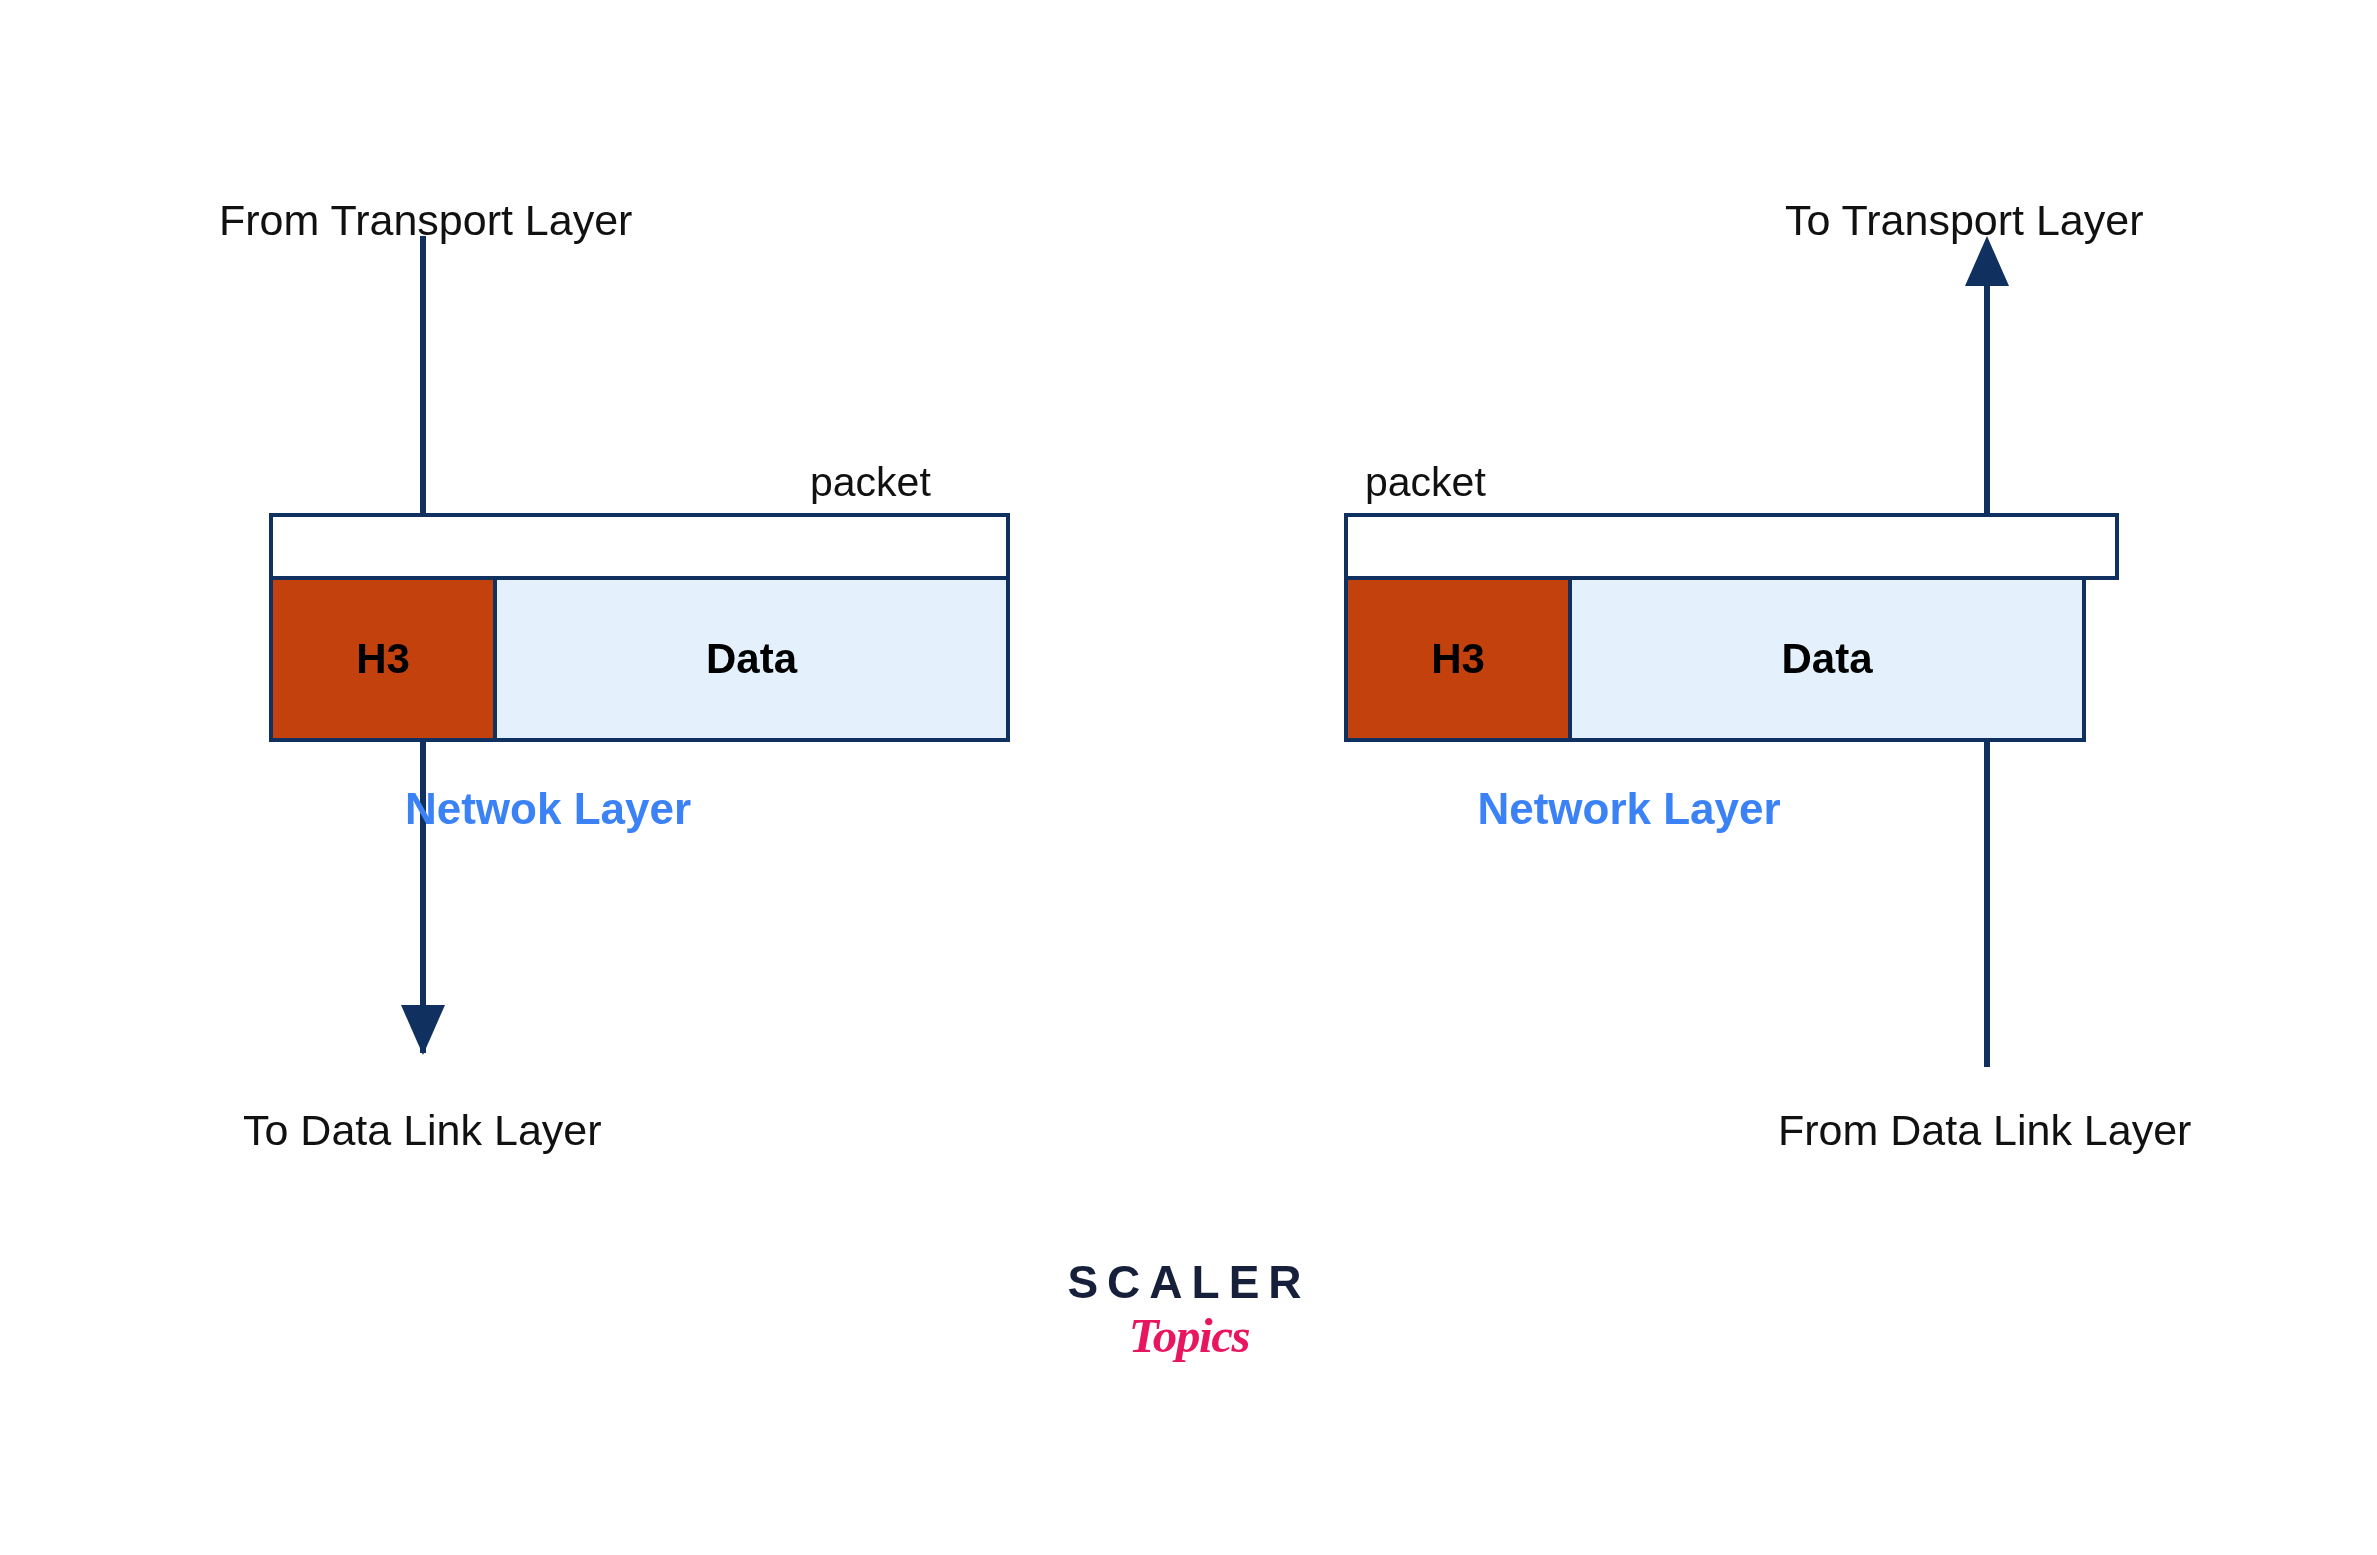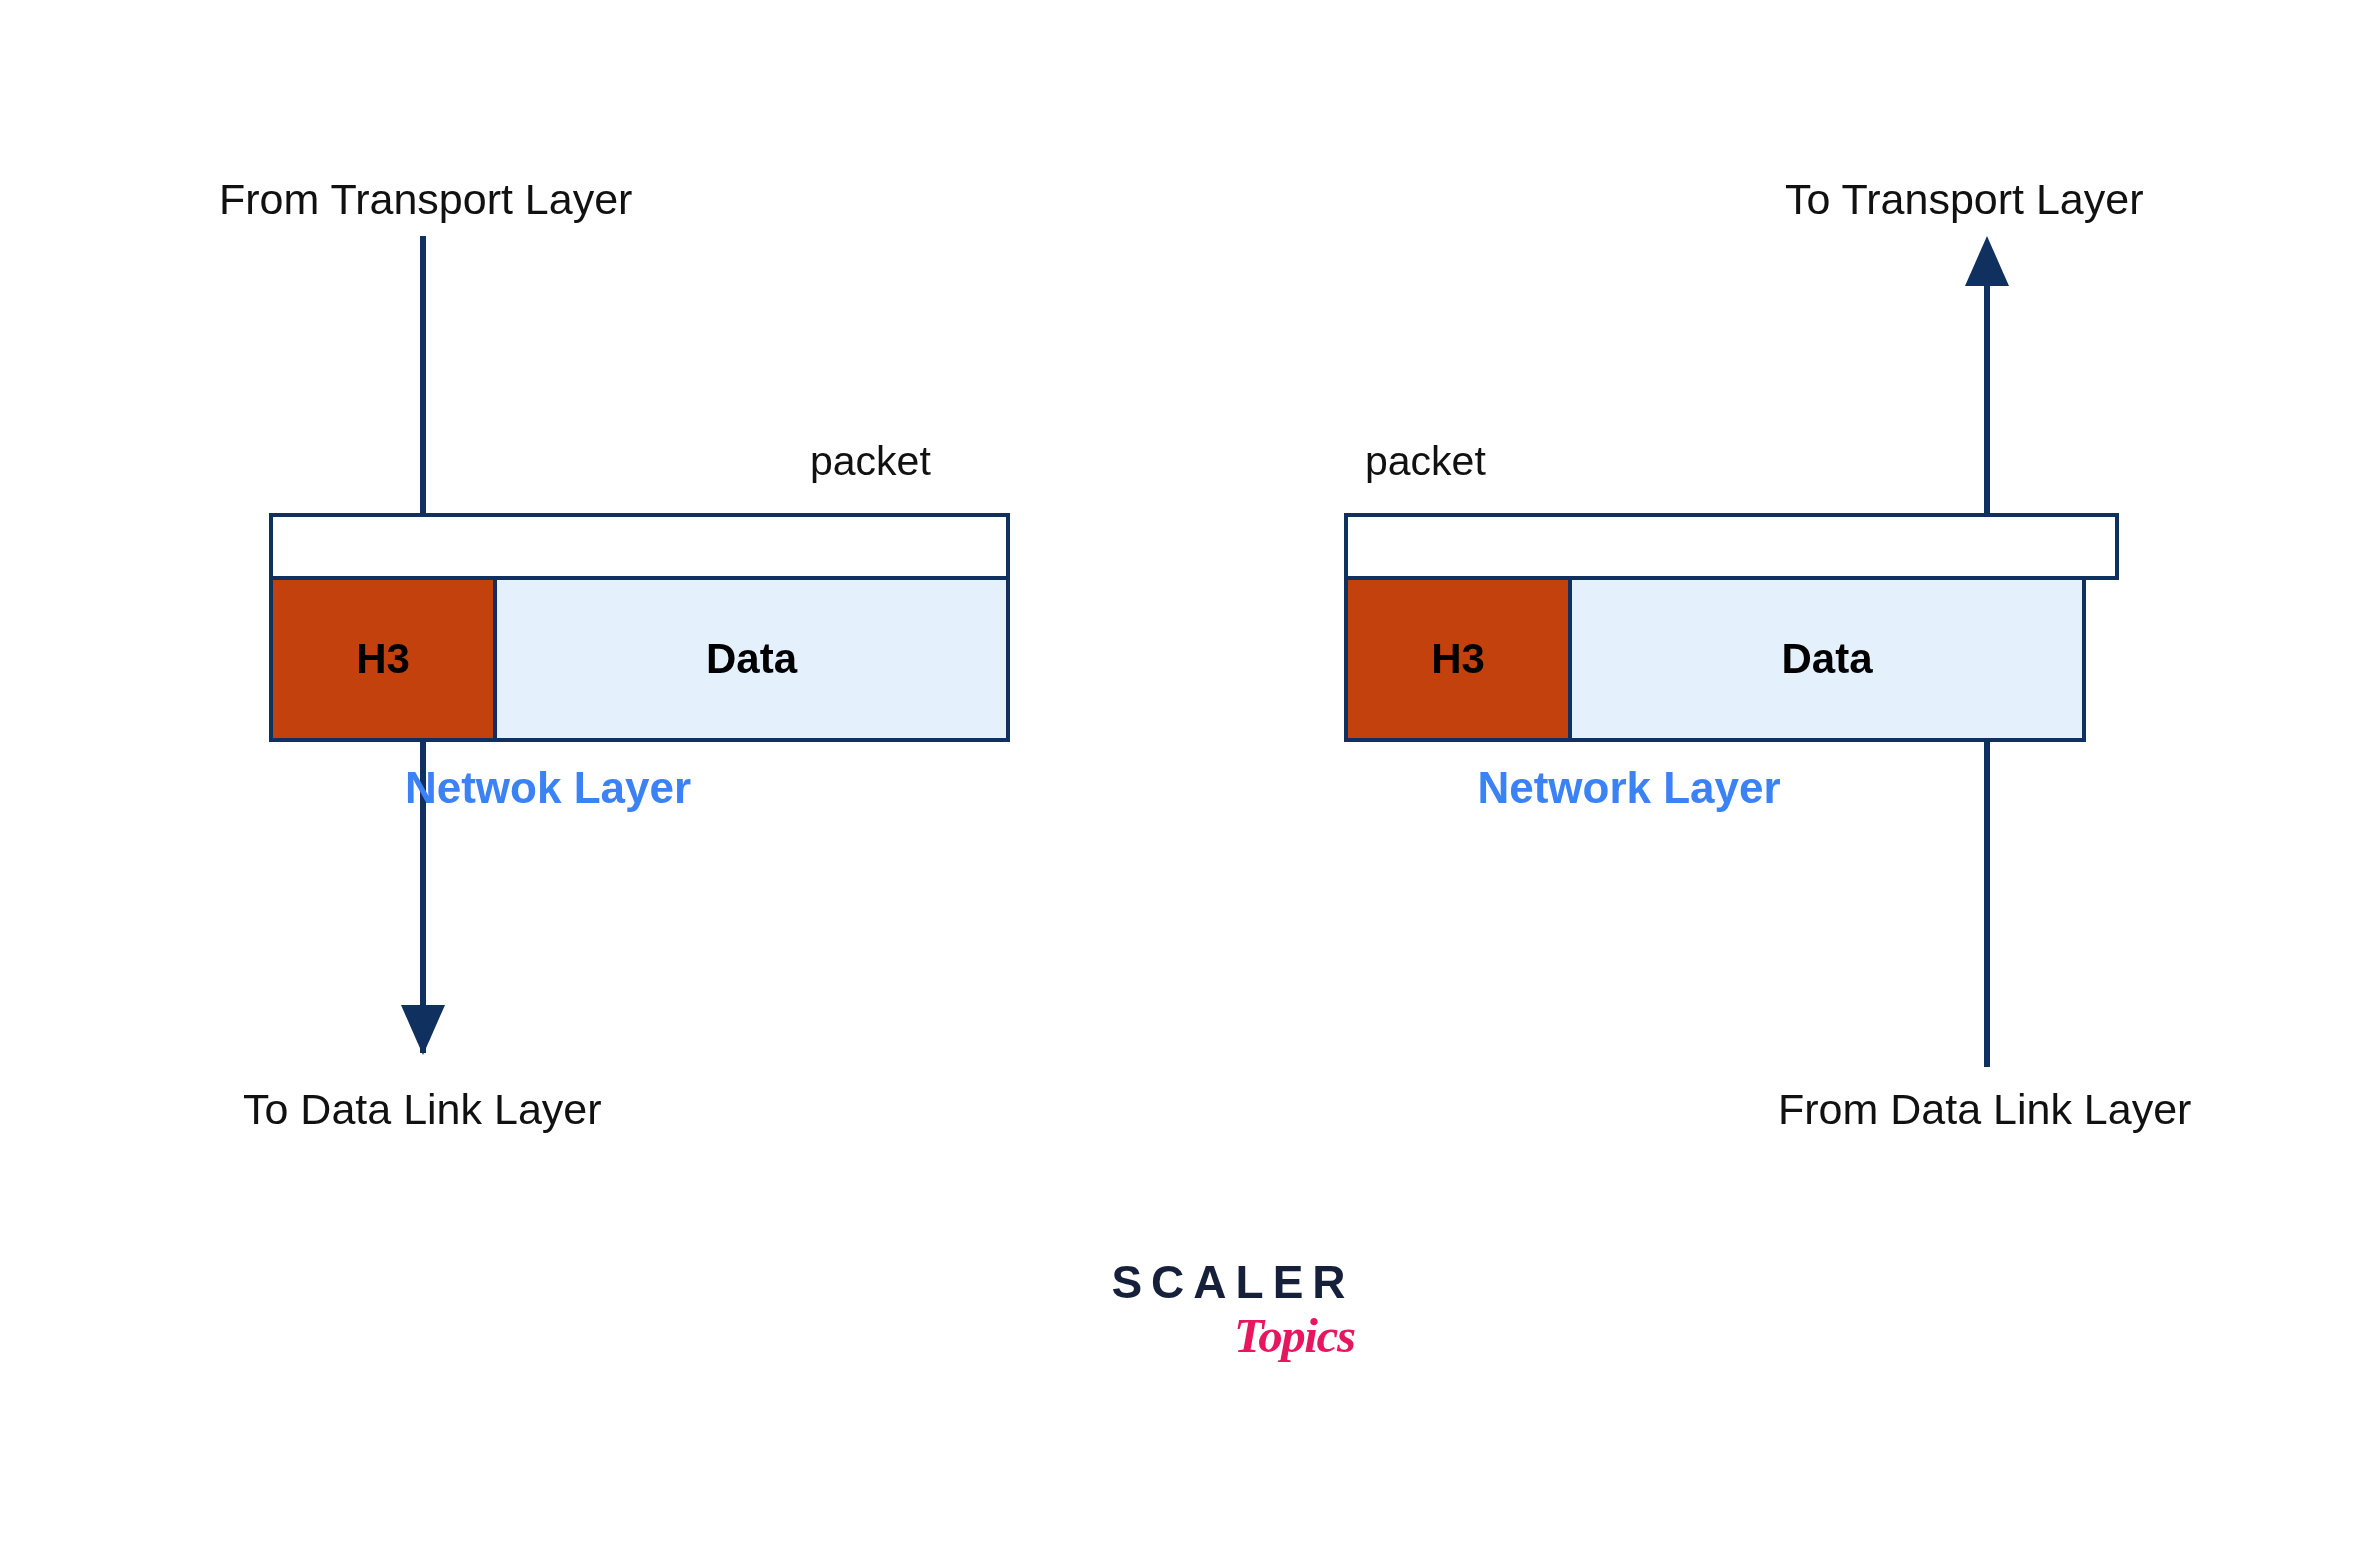--- a/index.html
+++ b/index.html
@@ -19,20 +19,21 @@
   }
 
   
   .lbl {
     position: absolute;
     color: #111111;
     font-family: "Liberation Sans", sans-serif;
     font-weight: 400;
     white-space: nowrap;
     line-height: 1;
+    margin-top: 21px;
   }
   .lbl-endpoint { font-size: 43px; }
   .lbl-packet   { font-size: 41px; }
   .lbl-layer {
     font-size: 44px;
     font-weight: 700;
     color: #3b82f6;
   }
 
   
@@ -87,22 +88,21 @@
   }
   .arrow-head.up {
     border-left: 22px solid transparent;
     border-right: 22px solid transparent;
     border-bottom: 50px solid #103060;
   }
 
   
   #logo {
     position: absolute;
-    text-align: right;
-    margin-left: 44px;
+    text-align: center;
   }
   .logo-scaler {
     font-family: "Liberation Sans", sans-serif;
     font-weight: 700;
     font-size: 46px;
     letter-spacing: 9px;
     color: #16203a;
     line-height: 1;
     display: block;
   }

